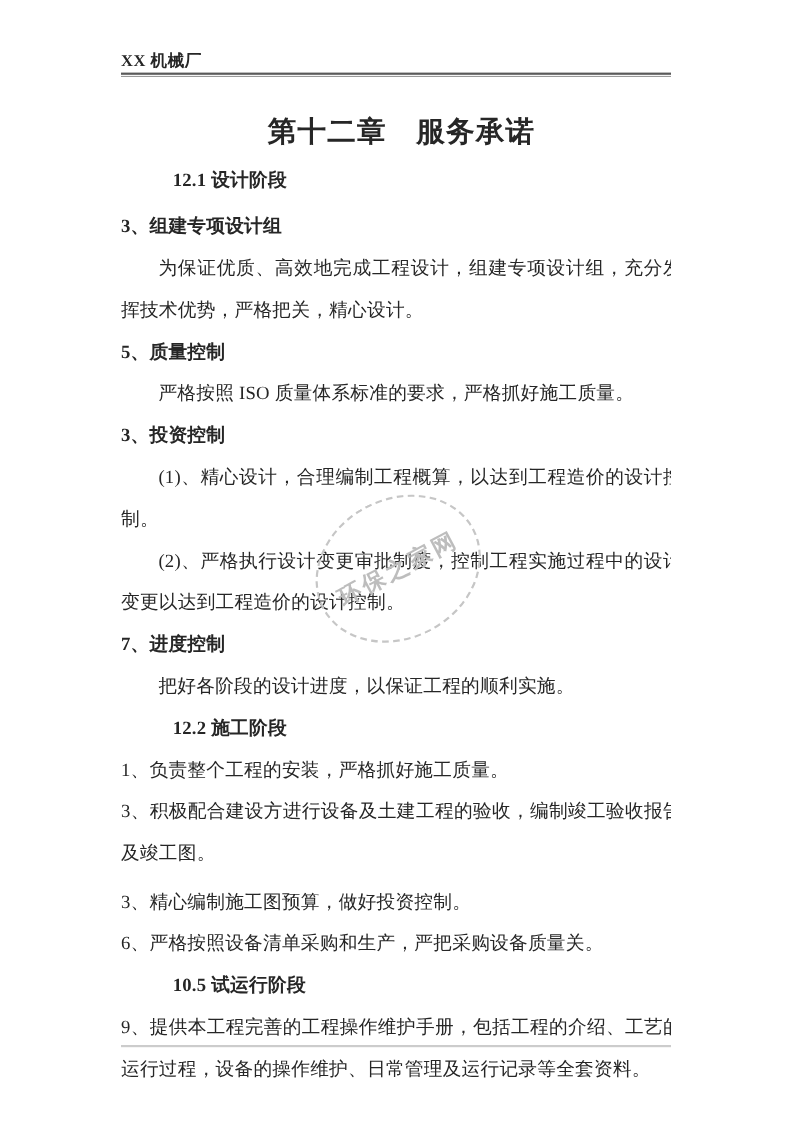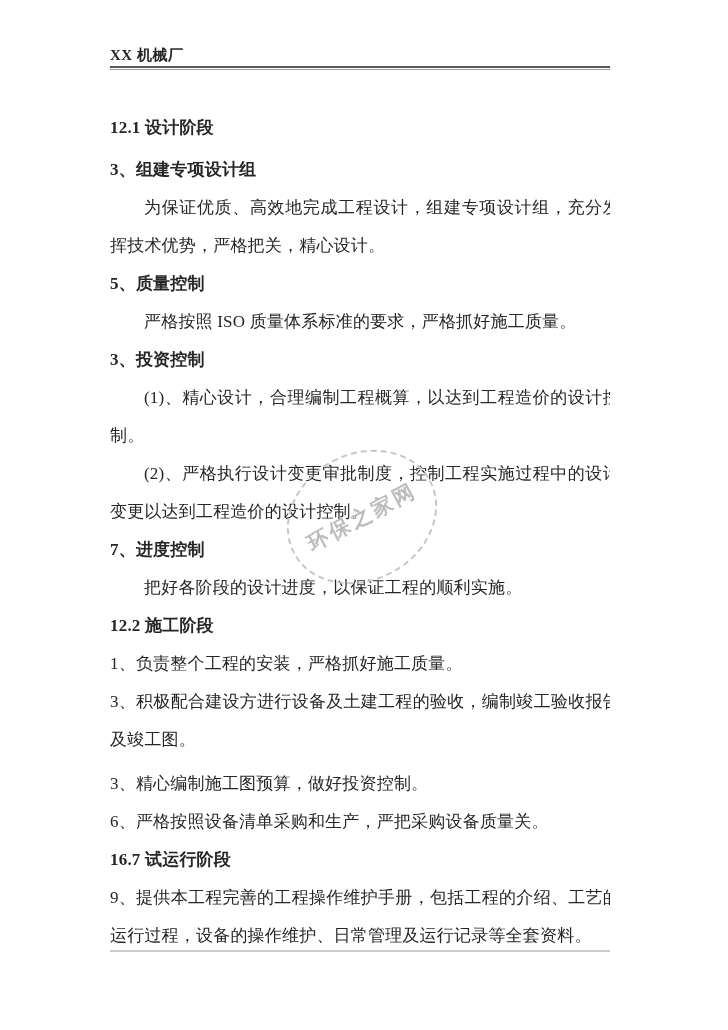--- a/index.html
+++ b/index.html
@@ -46,21 +46,21 @@
     white-space: pre;
   }
   .block {
     font-size: 17px;
     line-height: 38px;
     margin: 0;
     text-align: justify;
     text-justify: inter-ideograph;
     letter-spacing: 0.2px;
   }
-  .h-sec  { font-weight: bold; }
+  .h-sec  { font-weight: bold; margin-left: 47px; }
   .h-item { font-weight: bold; }
   .p-indent { text-indent: 2em; }
   .gap7 { margin-top: 7px; }
   .gap4 { margin-top: 4px; }
   .gap6 { margin-top: 6px; }
   
   .watermark {
     position: absolute;
     left: 360px;
     top: 515px;
@@ -99,37 +99,38 @@
 </style>
 </head>
 <body>
 
 <div class="page">
 
   <div class="header-text">XX 机械厂</div>
   <div class="header-rule"></div>
 
   <div class="content">
+    <div class="doc-title">第十二章　服务承诺</div>
 
     <p class="block h-sec gap7">12.1 设计阶段</p>
     <p class="block h-item gap4">3、组建专项设计组</p>
     <p class="block p-indent">为保证优质、高效地完成工程设计，组建专项设计组，充分发挥技术优势，严格把关，精心设计。</p>
     <p class="block h-item">5、质量控制</p>
     <p class="block p-indent">严格按照 ISO 质量体系标准的要求，严格抓好施工质量。</p>
     <p class="block h-item">3、投资控制</p>
     <p class="block p-indent">(1)、精心设计，合理编制工程概算，以达到工程造价的设计控制。</p>
     <p class="block p-indent">(2)、严格执行设计变更审批制度，控制工程实施过程中的设计变更以达到工程造价的设计控制。</p>
     <p class="block h-item">7、进度控制</p>
     <p class="block p-indent">把好各阶段的设计进度，以保证工程的顺利实施。</p>
     <p class="block h-sec">12.2 施工阶段</p>
     <p class="block">1、负责整个工程的安装，严格抓好施工质量。</p>
     <p class="block">3、积极配合建设方进行设备及土建工程的验收，编制竣工验收报告及竣工图。</p>
     <p class="block gap6">3、精心编制施工图预算，做好投资控制。</p>
     <p class="block">6、严格按照设备清单采购和生产，严把采购设备质量关。</p>
-    <p class="block h-sec">16.7 试运行阶段</p>
+    <p class="block h-sec">10.5 试运行阶段</p>
     <p class="block">9、提供本工程完善的工程操作维护手册，包括工程的介绍、工艺的运行过程，设备的操作维护、日常管理及运行记录等全套资料。</p>
   </div>
 
   <div class="watermark">
     <div class="wm-ring">
       <span class="wm-text">环保之家网</span>
     </div>
   </div>
 
   <div class="footer-rule"></div>

